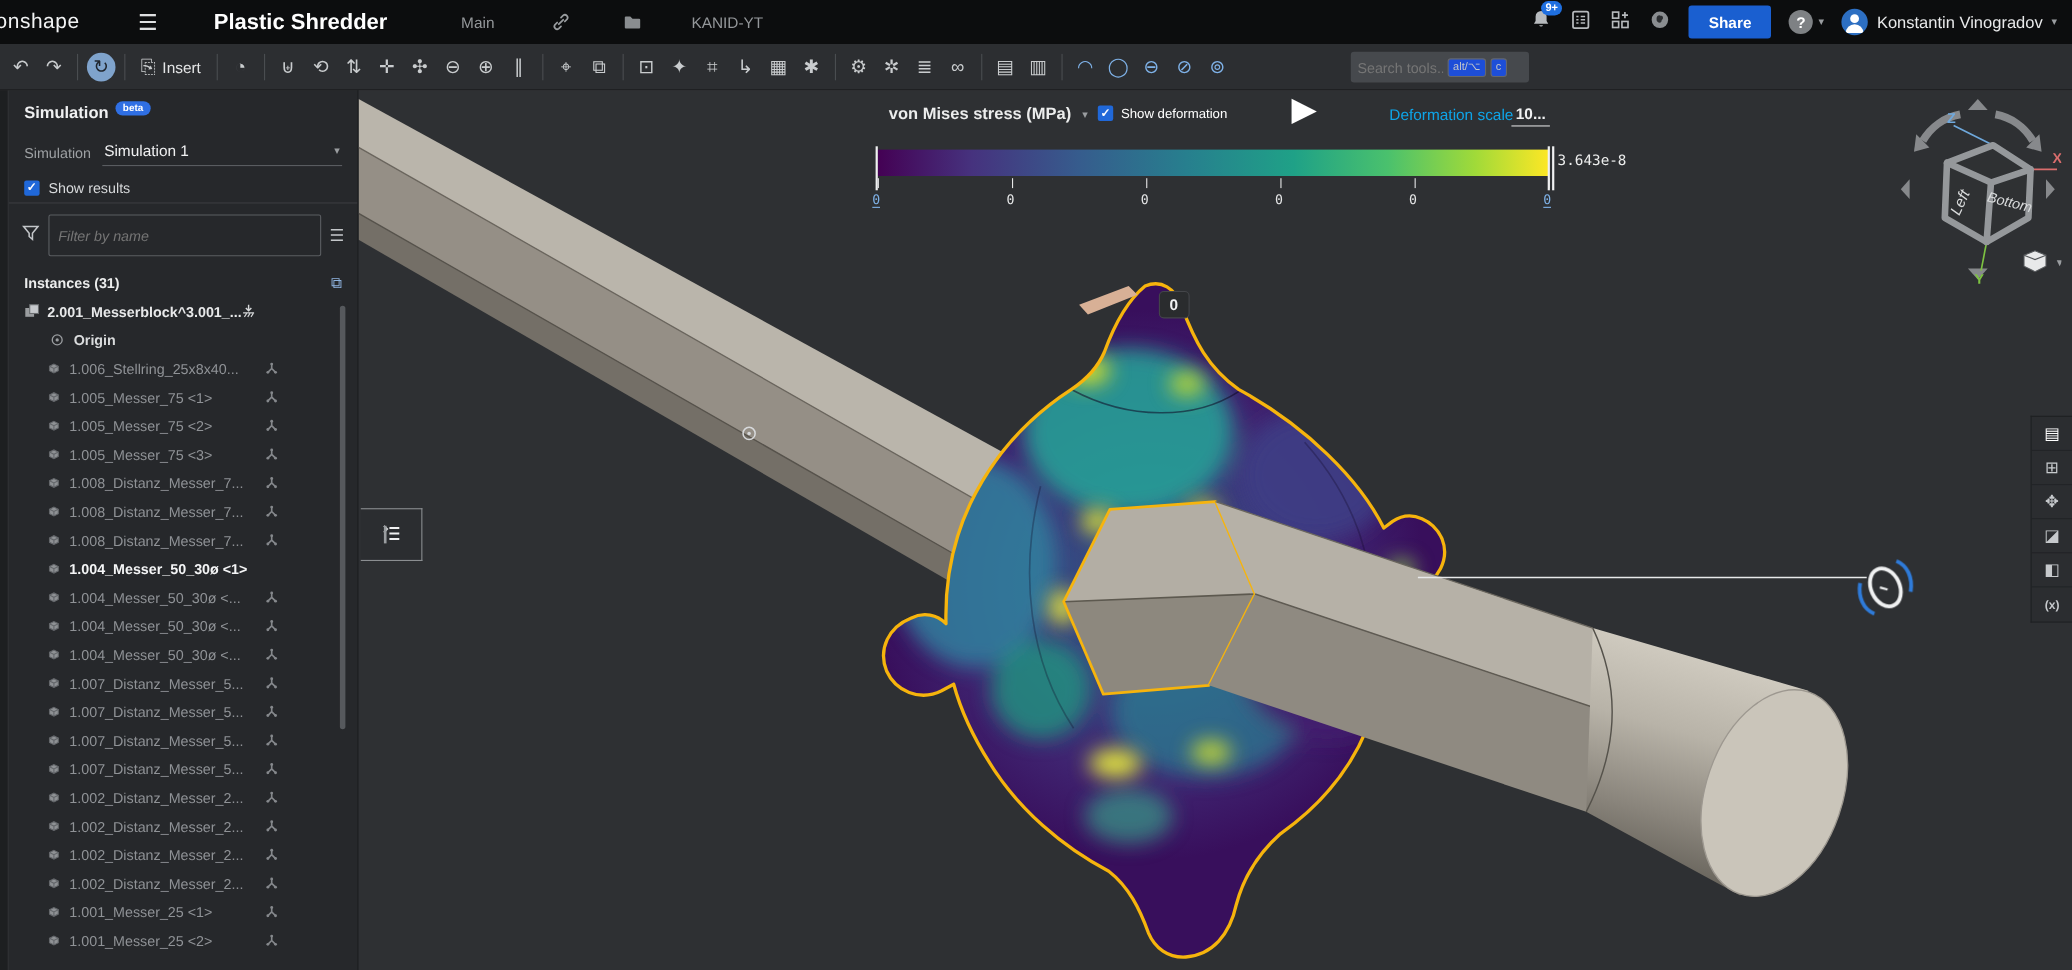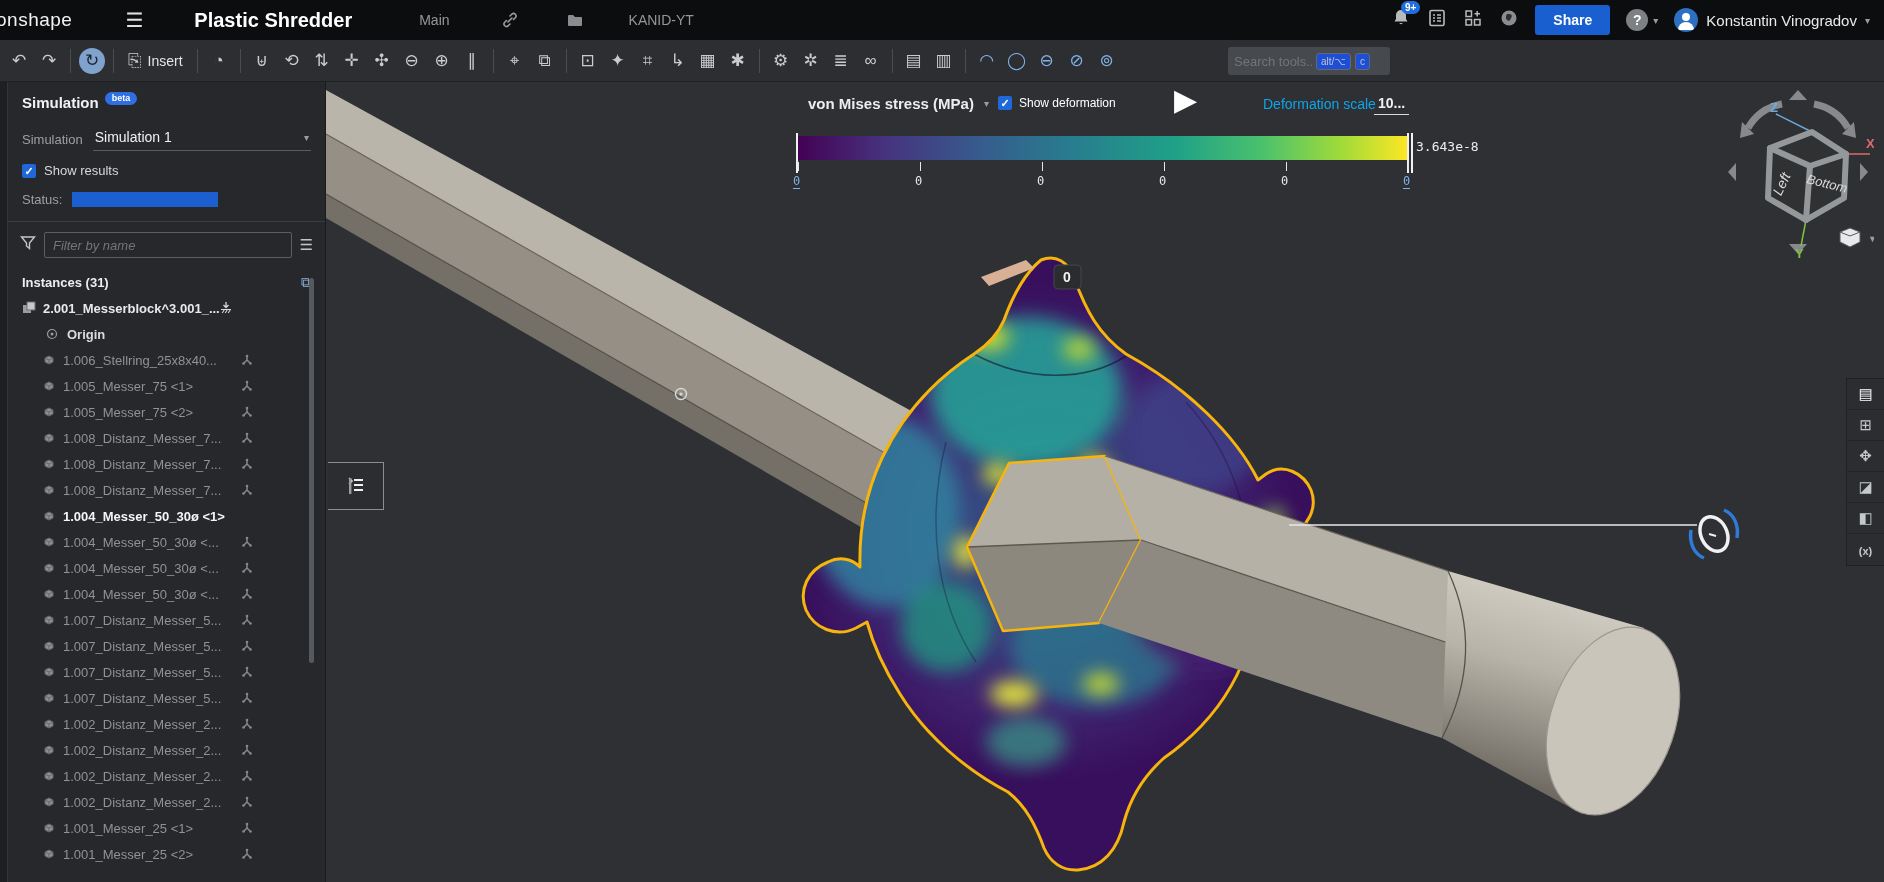--- a/index.html
+++ b/index.html
@@ -64,21 +64,21 @@
   .sim-select .val { font-size:14px; color:#f0f1f2; }
   .chk-row { display:flex; align-items:center; gap:8px; padding:10px 14px 4px; font-size:13px; color:#d6d8da; }
   .checkbox { width:14px; height:14px; background:#2068d9; border-radius:2px; color:#fff;
     font-size:11px; line-height:14px; text-align:center; font-weight:700; }
   .status-row { display:flex; align-items:center; gap:10px; padding:10px 14px 12px; }
   .status-label { font-size:13px; color:#9da0a3; }
   .status-bar { width:146px; height:15px; background:#1b5fd0; }
   .pdivider { height:1px; background:#3a3d40; margin:2px 0 0; }
   .filter-row { display:flex; align-items:center; gap:8px; padding:10px 12px; }
   .filter-input { flex:1; height:26px; background:transparent; border:1px solid #5b5e62;
-    border-radius:2px; color:#c7cacd; font-size:13px; font-style:italic; padding:6px 8px;
+    border-radius:2px; color:#c7cacd; font-size:13px; font-style:italic; padding:18px 8px;
     font-family:"Liberation Sans",sans-serif; outline:none; }
   .listview-ic { color:#c3c6c9; font-size:15px; cursor:pointer; }
   .inst-head { display:flex; align-items:center; justify-content:space-between;
     padding:6px 14px 4px; }
   .inst-head .t { font-size:13px; font-weight:700; color:#eceded; }
   .foldtool { color:#8fb4e0; font-size:14px; cursor:pointer; }
   .tree { font-size:13px; }
   .trow { display:flex; align-items:center; height:26px; cursor:pointer; }
   .trow .ic { flex:0 0 auto; display:flex; align-items:center; justify-content:center; }
   .root-row { padding-left:14px; color:#e8e9ea; font-weight:700; }
@@ -327,24 +327,20 @@
         <span class="sim-label">Simulation</span>
         <span class="sim-select">
           <span class="val">Simulation 1</span>
           <span class="caret">▾</span>
         </span>
       </div>
       <div class="chk-row">
         <span class="checkbox">✓</span>
         <span>Show results</span>
       </div>
-      <div class="status-row">
-        <span class="status-label">Status:</span>
-        <span class="status-bar"></span>
-      </div>
       <div class="pdivider"></div>
       <div class="filter-row">
         <span>
           <svg viewBox="0 0 16 16" width="16" height="16">
               <path d="M1.5 2h13L9.5 8v5.5L6.5 11V8z" fill="none" stroke="#c3c6c9" stroke-width="1.4"></path>
             </svg>
         </span>
         <input class="filter-input" placeholder="Filter by name" style="">
         <span class="listview-ic">☰</span>
       </div>
@@ -429,20 +425,37 @@
                 </svg>
               </span>
             </div>
             <div class="trow inst">
               <span class="ic">
                 <svg viewBox="0 0 14 14" width="14" height="14">
                   <path d="M3 5L7 3l4 2v4l-4 2-4-2z" fill="#8e9194" stroke="#63666a"></path>
                   <path d="M3 5l4 2 4-2M7 7v4" stroke="#63666a" fill="none"></path>
                 </svg>
               </span>
+              <span class="ilabel">1.005_Messer_75 &lt;3&gt;</span>
+              <span class="ic">
+                <svg viewBox="0 0 12 12" width="12" height="12">
+                  <path d="M6 6V2M6 6L2.5 9.5M6 6l3.5 3.5" stroke="#85888c" stroke-width="1.5" fill="none"></path>
+                  <circle cx="6" cy="2" r="1.3" fill="#85888c"></circle>
+                  <circle cx="2.5" cy="9.5" r="1.3" fill="#85888c"></circle>
+                  <circle cx="9.5" cy="9.5" r="1.3" fill="#85888c"></circle>
+                </svg>
+              </span>
+            </div>
+            <div class="trow inst">
+              <span class="ic">
+                <svg viewBox="0 0 14 14" width="14" height="14">
+                  <path d="M3 5L7 3l4 2v4l-4 2-4-2z" fill="#8e9194" stroke="#63666a"></path>
+                  <path d="M3 5l4 2 4-2M7 7v4" stroke="#63666a" fill="none"></path>
+                </svg>
+              </span>
               <span class="ilabel">1.008_Distanz_Messer_7...</span>
               <span class="ic">
                 <svg viewBox="0 0 12 12" width="12" height="12">
                   <path d="M6 6V2M6 6L2.5 9.5M6 6l3.5 3.5" stroke="#85888c" stroke-width="1.5" fill="none"></path>
                   <circle cx="6" cy="2" r="1.3" fill="#85888c"></circle>
                   <circle cx="2.5" cy="9.5" r="1.3" fill="#85888c"></circle>
                   <circle cx="9.5" cy="9.5" r="1.3" fill="#85888c"></circle>
                 </svg>
               </span>
             </div>

